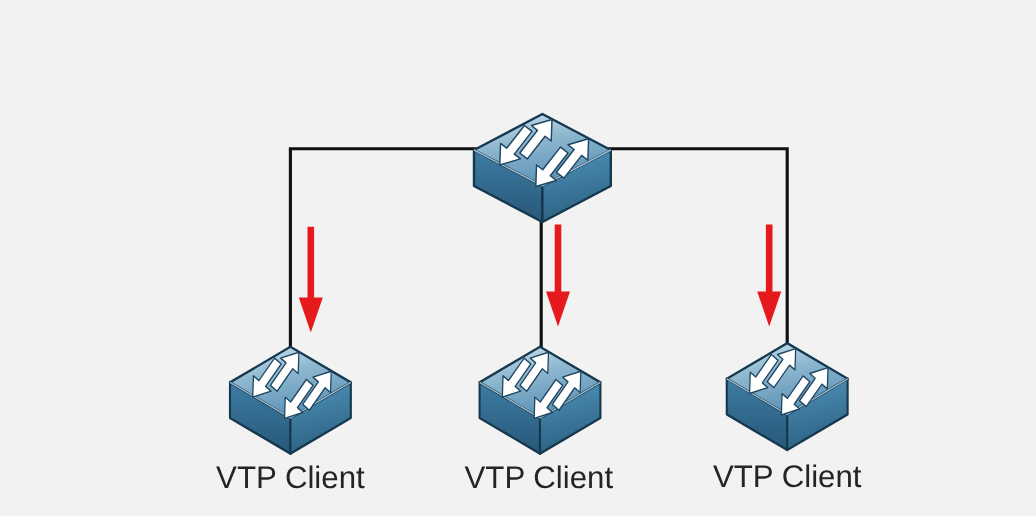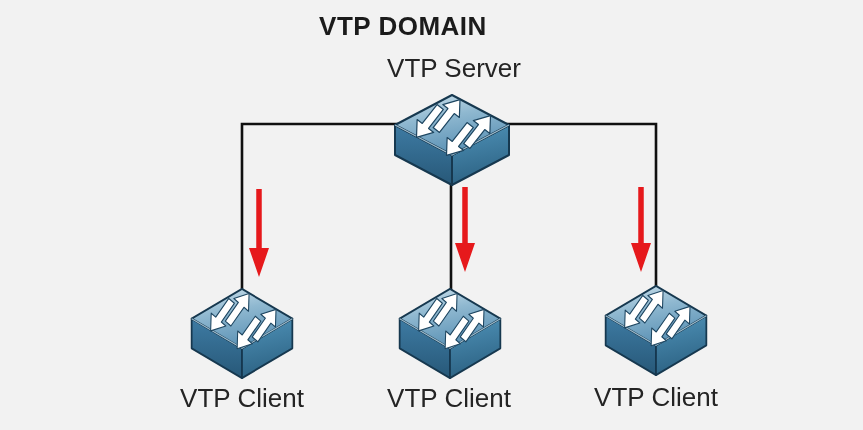--- a/index.html
+++ b/index.html
@@ -98,23 +98,21 @@
 
   <svg class="overlay" width="863" height="430">
     <path class="wire" d="M242,292 L242,124 L400,124"></path>
     <path class="wire" d="M451,292 L451,183"></path>
     <path class="wire" d="M656,290 L656,124 L505,124"></path>
     <path class="red-arrow" d="M256.25,189 L261.75,189 L261.75,248 L269,248 L259,277 L249,248 L256.25,248 Z"></path>
     <path class="red-arrow" d="M462.25,187 L467.75,187 L467.75,243 L475,243 L465,272 L455,243 L462.25,243 Z"></path>
     <path class="red-arrow" d="M638.25,187 L643.75,187 L643.75,243 L651,243 L641,272 L631,243 L638.25,243 Z"></path>
   </svg>
 
-  <div class="title" style="left:403px; top:11px;">VTP DOMAIN</div>
 
-  <div class="label" style="left:454px; top:54px;">VTP Server</div>
 
   <svg class="switch" style="left:392px; top:92px;" width="120" height="95">
     <use href="#cisco-switch" width="120" height="95"></use>
   </svg>
 
   <svg class="switch" style="left:189px; top:286px;" width="106" height="94">
     <use href="#cisco-switch" width="106" height="94"></use>
   </svg>
   <svg class="switch" style="left:397px; top:286px;" width="106" height="94">
     <use href="#cisco-switch" width="106" height="94"></use>

